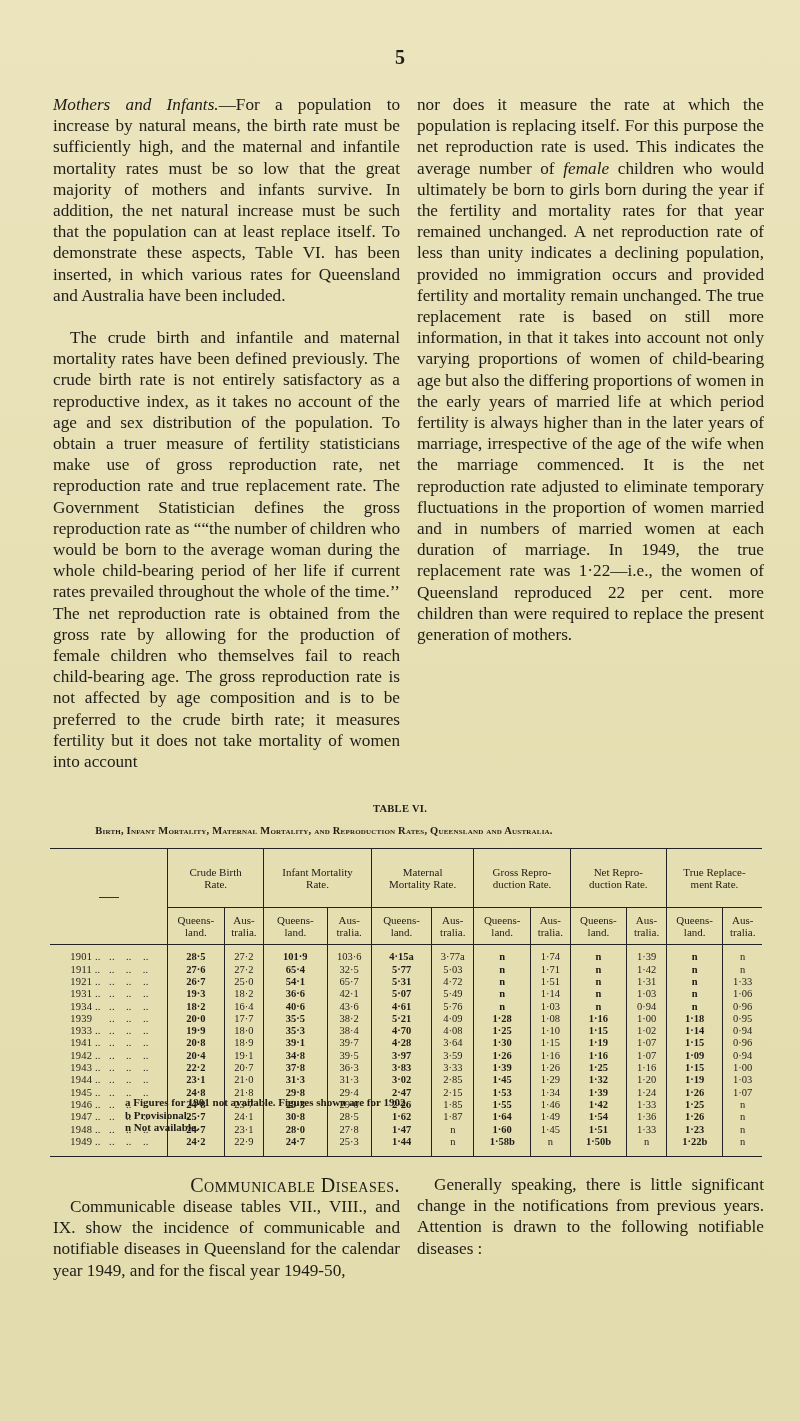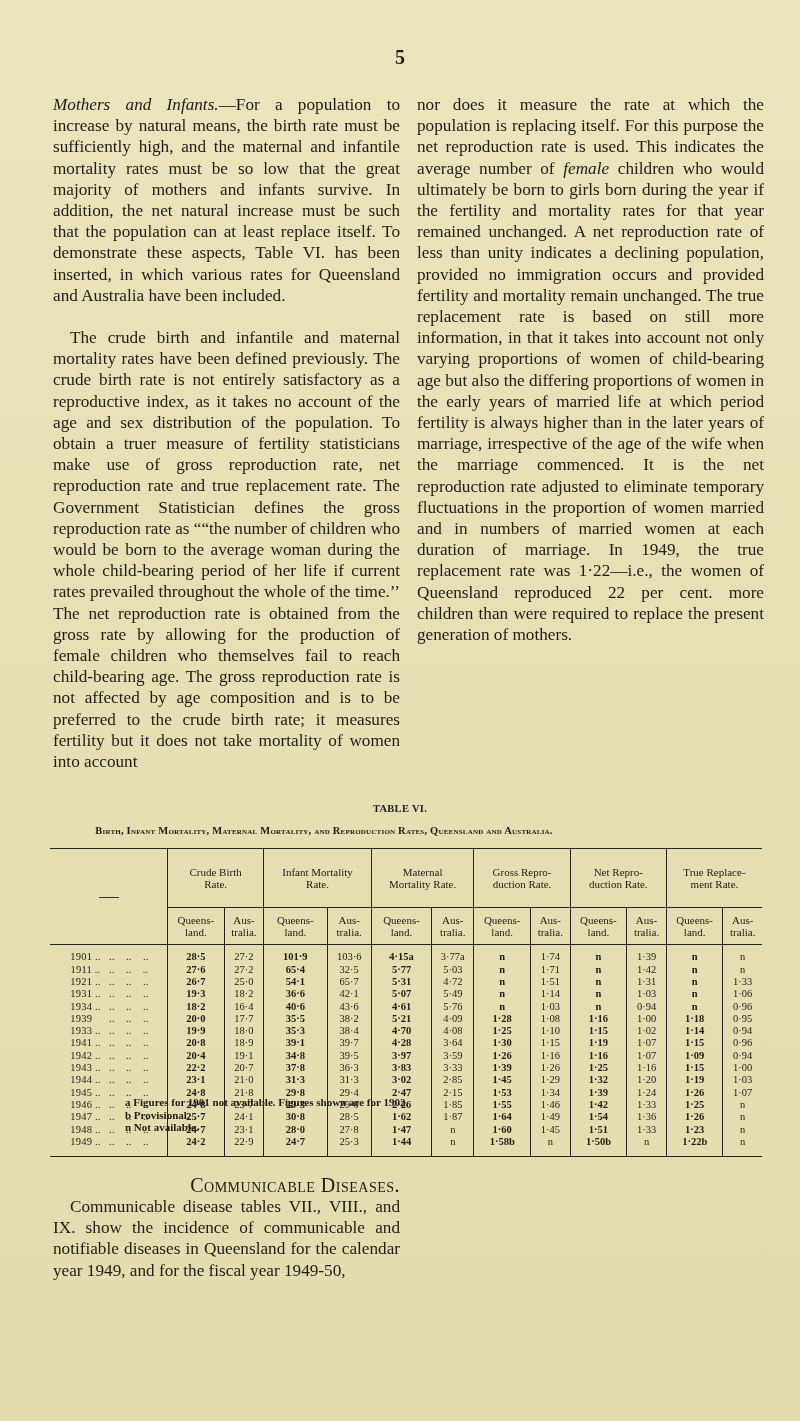--- a/index.html
+++ b/index.html
@@ -373,13 +373,14 @@
   <div>a Figures for 1901 not available.  Figures shown are for 1902.</div>
   <div>b Provisional.</div>
   <div>n Not available.</div>
 </div>
 
 <div class="sec-head">Communicable Diseases.</div>
 <div class="col col2-left">
   <p class="indent">Communicable disease tables VII., VIII., and IX. show the incidence of communicable and notifiable diseases in Queensland for the calendar year 1949, and for the fiscal year 1949-50,</p>
 </div>
 <div class="col col2-right">
+  <p class="indent">Generally speaking, there is little significant change in the notifications from previous years. Attention is drawn to the following notifiable diseases :</p>
 </div>
 
 </body></html>

